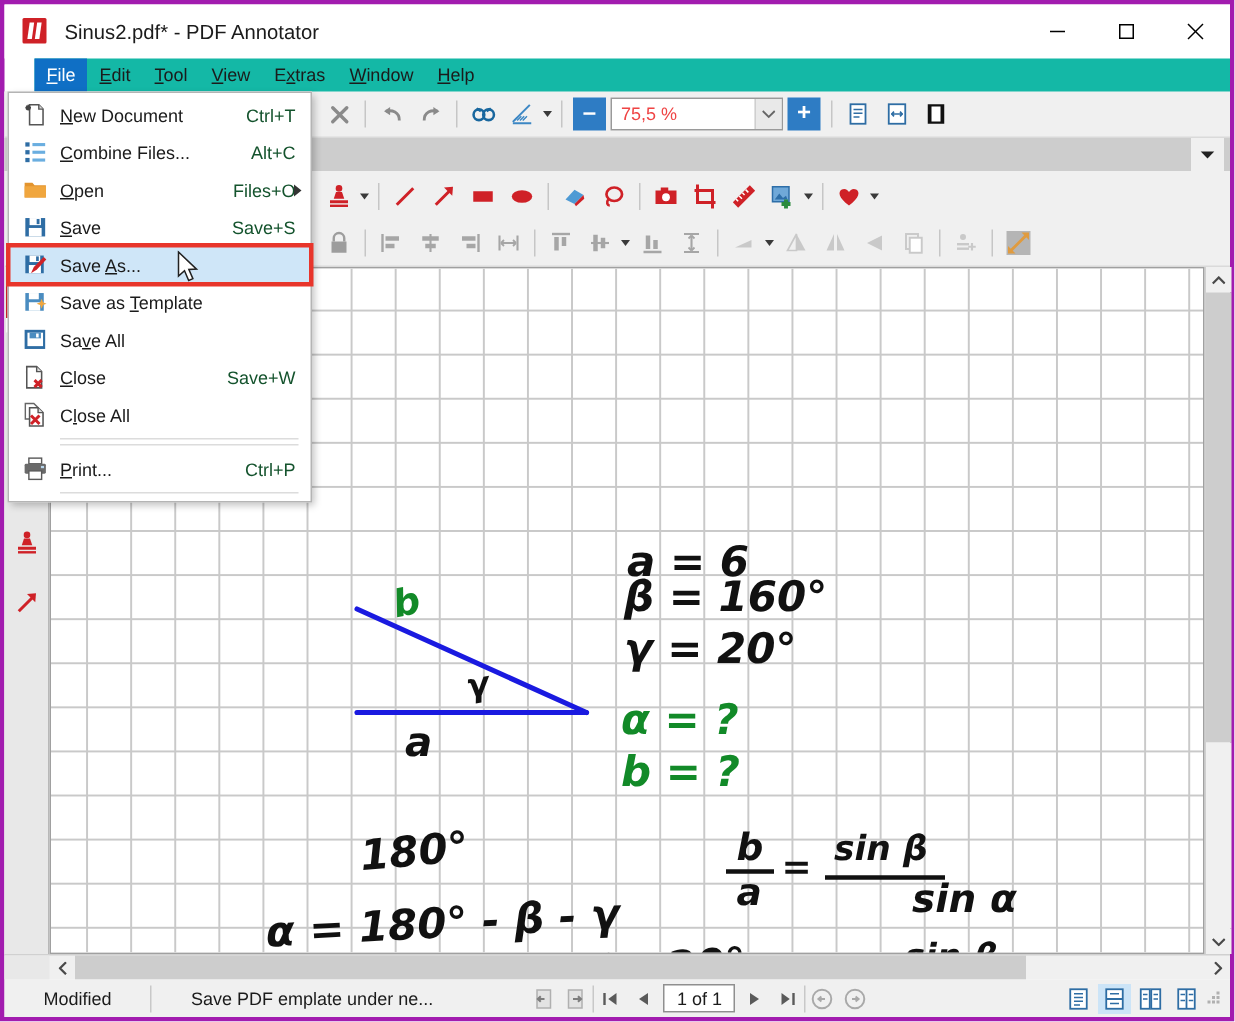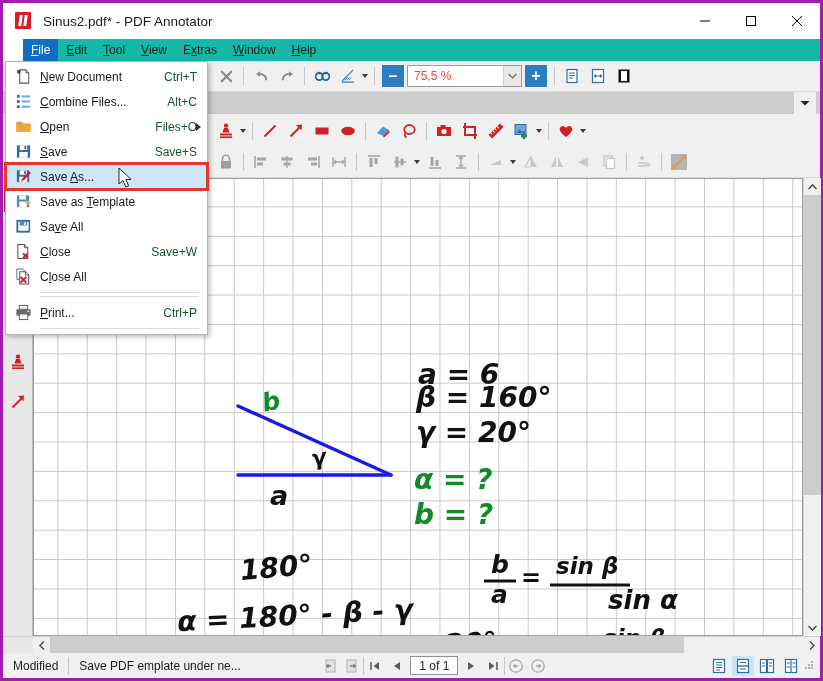--- a/index.html
+++ b/index.html
@@ -266,21 +266,21 @@
   
   .statusbar {
     height: 25px;
     flex: 0 0 25px;
     display: flex;
     align-items: center;
     background: #f0f0f0;
     font-size: 12px;
     color: #1b1b1b;
   }
-  .sb-cell { padding: 0 10px; display: flex; align-items: center; height: 25px; text-align: right; }
+  .sb-cell { padding: 0 26px; display: flex; align-items: center; height: 25px; text-align: right; }
   .sb-sep { width: 1px; height: 18px; background: #c8c8c8; }
   .sb-btn {
     width: 20px; height: 20px;
     display: flex; align-items: center; justify-content: center;
     margin: 0 1px;
   }
   .page-input {
     border: 1px solid #8f8f8f;
     background: #fff;
     height: 19px;

